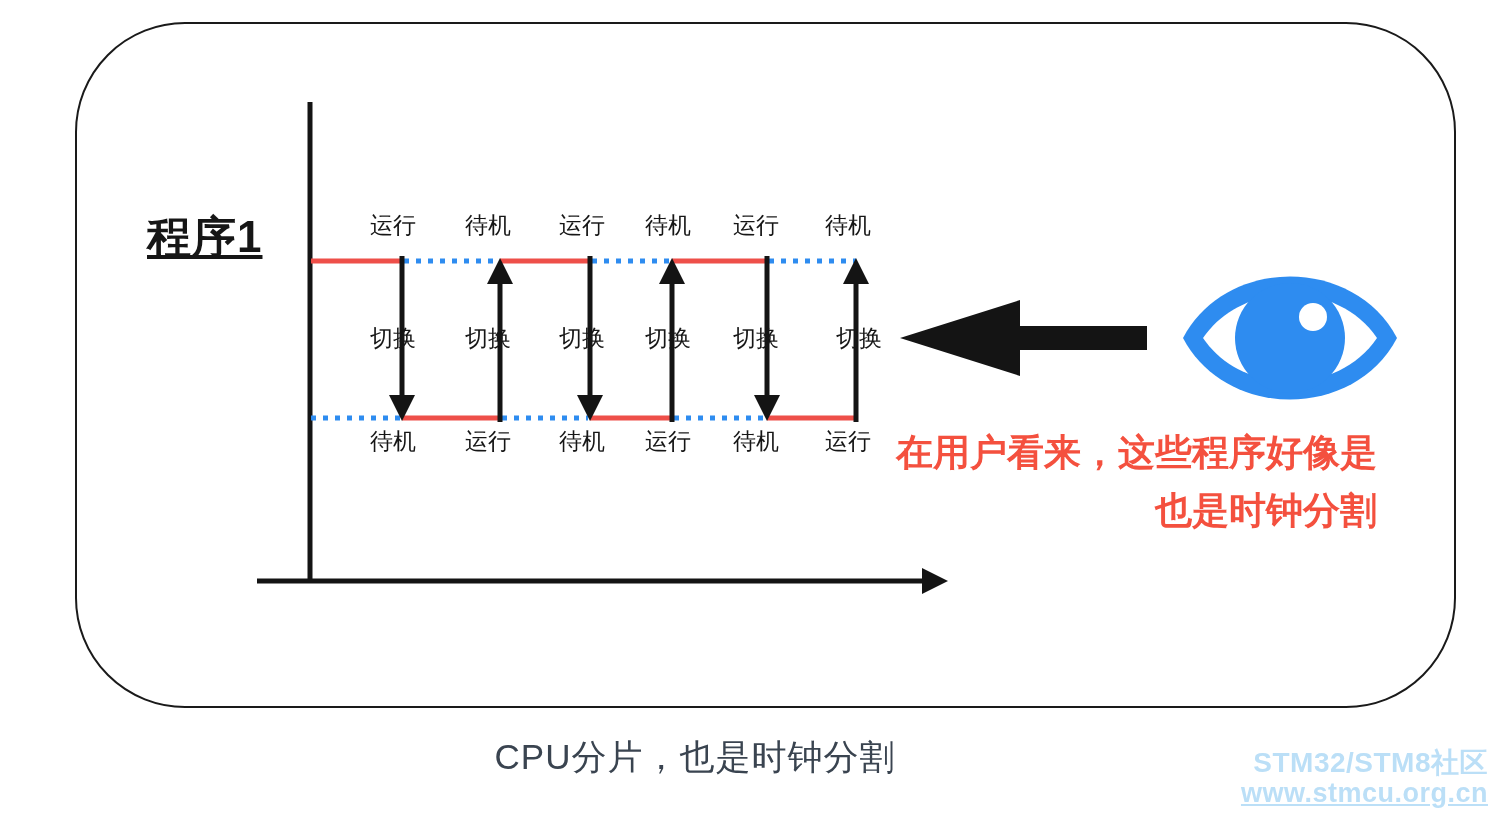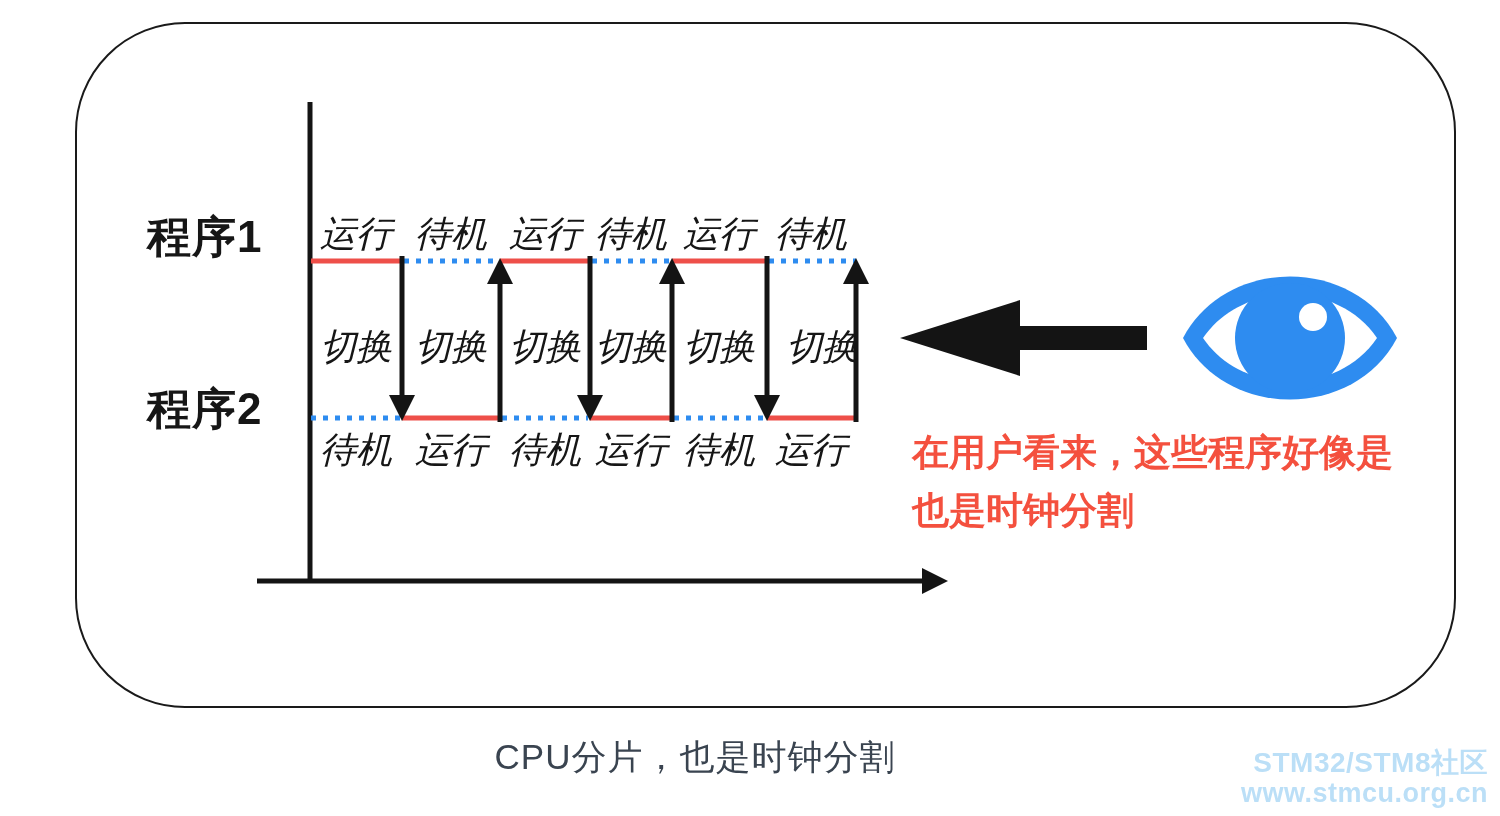--- a/index.html
+++ b/index.html
@@ -17,37 +17,37 @@
   .canvas{position:absolute;inset:0;}
   .frame{
     position:absolute;left:75px;top:22px;width:1381px;height:686px;
     border:2.5px solid #1a1a1a;border-radius:110px;box-sizing:border-box;
     background:#ffffff;
   }
   svg.diagram{position:absolute;left:0;top:0;width:1500px;height:816px;}
   .lbl{position:absolute;color:#161616;white-space:nowrap;}
   .prog-label{font-size:44px;font-weight:800;letter-spacing:1px;}
   .state-label,.switch-label{
-    font-size:36px;font-weight:500;width:120px;text-align:center;font-style:italic;
+    font-size:23px;font-weight:500;width:120px;text-align:right;
   }
   .annotation{
-    position:absolute;left:912px;top:424px;width:510px;text-align:left;
+    position:absolute;left:867px;top:424px;width:510px;text-align:right;
     color:var(--c-annotation-red);font-size:37px;font-weight:700;line-height:58px;
     white-space:nowrap;
   }
   .caption{
     position:absolute;left:345px;top:734px;width:700px;text-align:center;
     color:var(--c-caption);font-size:35px;font-weight:500;letter-spacing:1px;
   }
   .watermark{
     position:absolute;right:12px;top:748px;text-align:right;
     color:var(--c-watermark);font-weight:700;line-height:30px;font-size:28px;
     letter-spacing:0.5px;
   }
-  .watermark .wm2{font-size:27px;}
+  .watermark .wm2{font-size:27px;text-decoration:underline;}
 </style>
 </head>
 <body>
 
 <div class="canvas">
 
   <div class="frame"></div>
 
   <svg class="diagram" viewBox="0 0 1500 816">
 
@@ -105,22 +105,21 @@
     <polygon points="900,338 1020,300 1020,326 1147,326 1147,350 1020,350 1020,376" fill="#141414"></polygon>
 
     <g>
       <path d="M 1183 338 C 1226 256, 1354 256, 1397 338 C 1354 420, 1226 420, 1183 338 Z" fill="#2e8cf0"></path>
       <path d="M 1203 338 C 1242 280, 1338 280, 1377 338 C 1338 396, 1242 396, 1203 338 Z" fill="#ffffff"></path>
       <circle cx="1290" cy="338" r="55" fill="#2e8cf0"></circle>
       <circle cx="1313" cy="317" r="14" fill="#ffffff"></circle>
     </g>
   </svg>
 
-  <div class="lbl prog-label" style="left:147px;top:208px;">程序1</div>
-  <div class="lbl prog-label" style="left:147px;top:380px;">程序2</div>
+  <div class="lbl prog-label" style="left:147px;top:208px;text-decoration:underline;">程序1</div>
 
   <div class="lbl state-label" style="left:296px;top:210px;">运行</div>
   <div class="lbl state-label" style="left:391px;top:210px;">待机</div>
   <div class="lbl state-label" style="left:485px;top:210px;">运行</div>
   <div class="lbl state-label" style="left:571px;top:210px;">待机</div>
   <div class="lbl state-label" style="left:659px;top:210px;">运行</div>
   <div class="lbl state-label" style="left:751px;top:210px;">待机</div>
 
   <div class="lbl switch-label" style="left:296px;top:323px;">切换</div>
   <div class="lbl switch-label" style="left:391px;top:323px;">切换</div>

